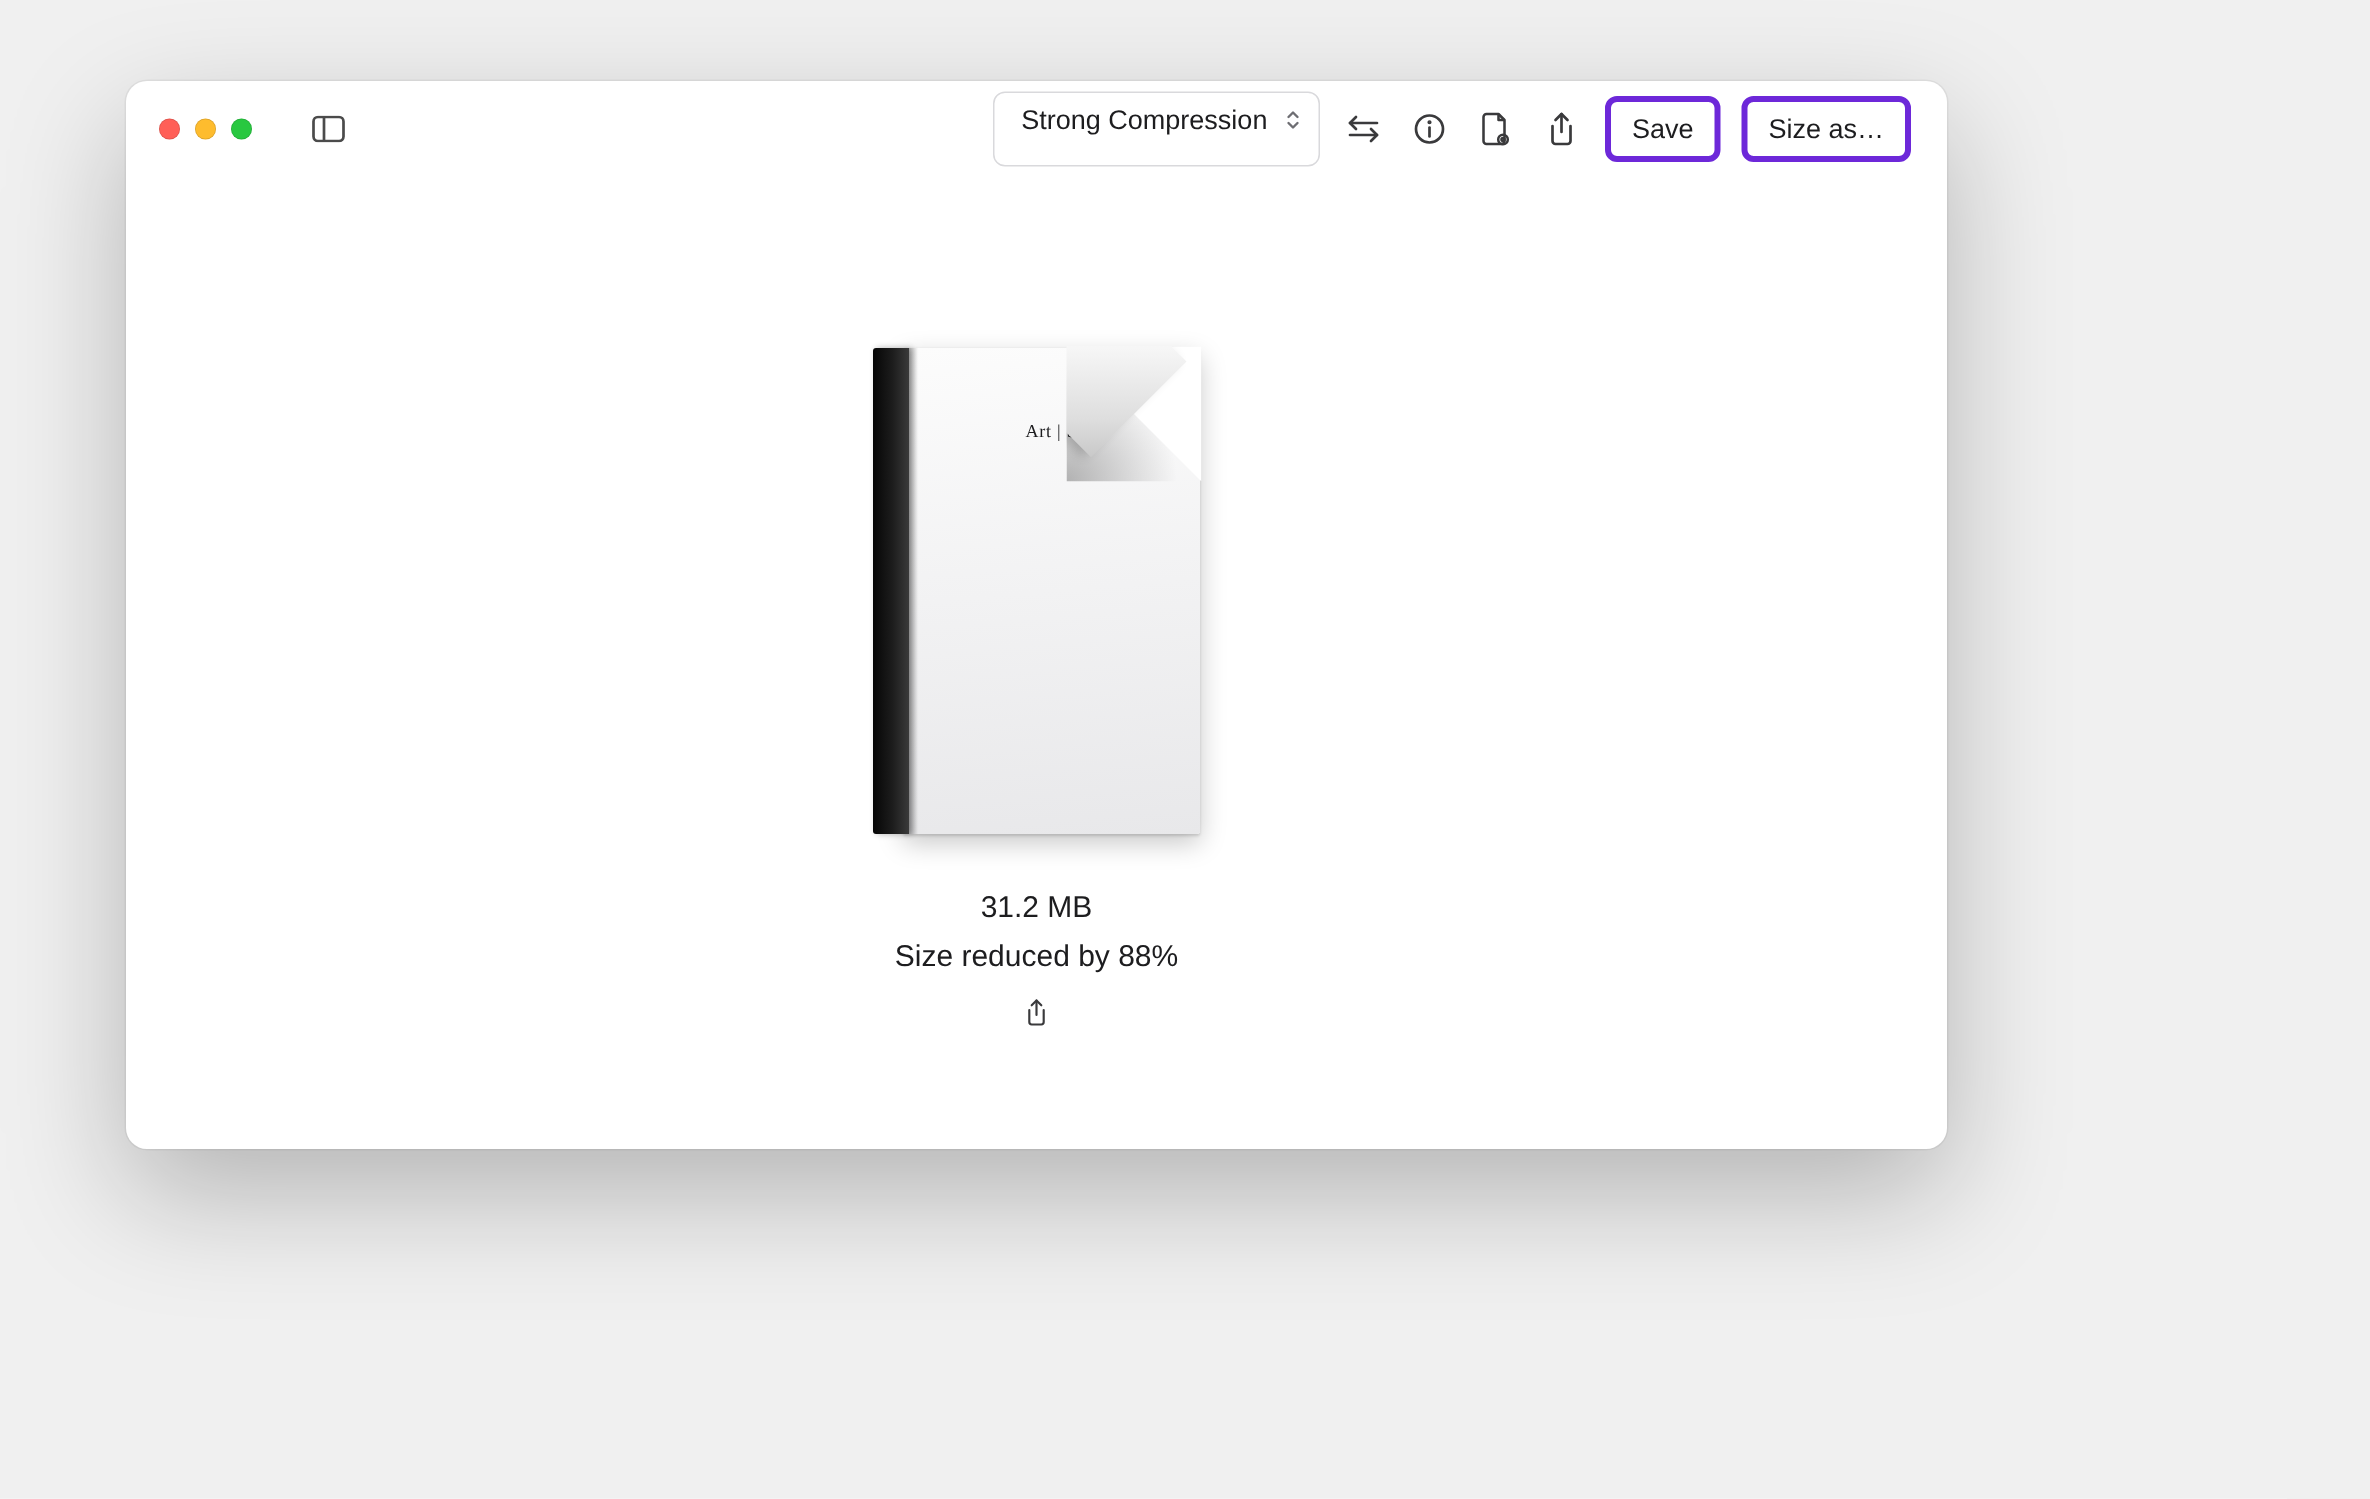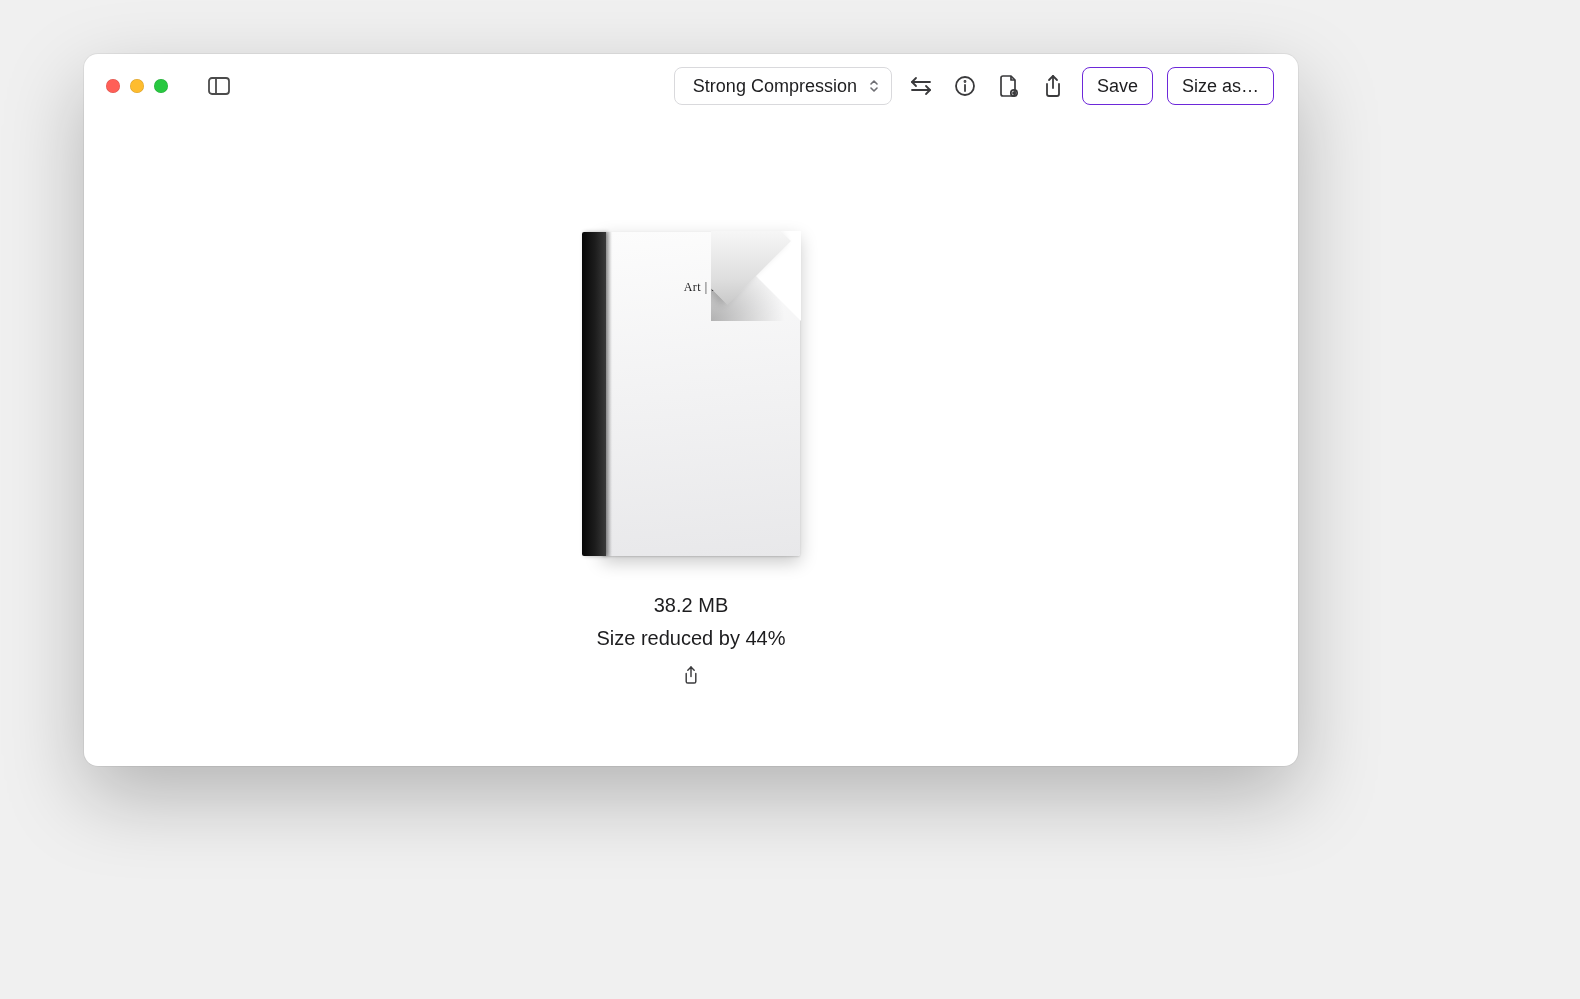--- a/index.html
+++ b/index.html
@@ -56,42 +56,42 @@
     display: flex;
     align-items: center;
     gap: 14px;
     padding-right: 8px;
   }
   .pill {
     display: flex;
     align-items: center;
     gap: 12px;
     height: 36px;
-    padding: 0 12px 0 18px;
+    padding: 0 12px 12px 18px;
     border: 1px solid #d9d9dc;
     border-radius: 8px;
     font-size: 18px;
     color: #1d1d1f;
     background: #fff;
     cursor: default;
   }
   .pill .chev {
     display: flex; flex-direction: column; line-height: 0;
     color: #6e6e73;
   }
   .icon-btn {
     width: 30px; height: 30px;
     display: flex; align-items: center; justify-content: center;
     color: #3a3a3c;
     cursor: default;
   }
   .text-btn {
     height: 36px;
     padding: 0 14px;
-    border: 1px solid #6d28d9;
+    border: 4px solid #6d28d9;
     border-radius: 8px;
     font-size: 18px;
     color: #1d1d1f;
     background: #fff;
     display: flex; align-items: center;
     cursor: default;
   }
 
   
   .content {
@@ -286,22 +286,22 @@
         <div class="spine"></div>
         <div class="seam"></div>
         <div class="title-text">Art | S</div>
         <div class="curl-mask">
           <div class="curl-shadow"></div>
           <div class="curl-cut"></div>
           <div class="curl"></div>
         </div>
       </div>
 
-      <div class="size-line">38.2 MB</div>
-      <div class="reduced-line">Size reduced by 44%</div>
+      <div class="size-line">31.2 MB</div>
+      <div class="reduced-line">Size reduced by 88%</div>
 
       <div class="icon-btn share-under">
         <svg width="16" height="20" viewBox="0 0 20 24" fill="none" stroke="currentColor" stroke-width="1.8" stroke-linecap="round" stroke-linejoin="round">
           <line x1="10" y1="2" x2="10" y2="14"></line>
           <polyline points="6,6 10,2 14,6"></polyline>
           <path d="M4 10 v10 a2 2 0 0 0 2 2 h8 a2 2 0 0 0 2 -2 v-10"></path>
         </svg>
       </div>
 
     </div>

